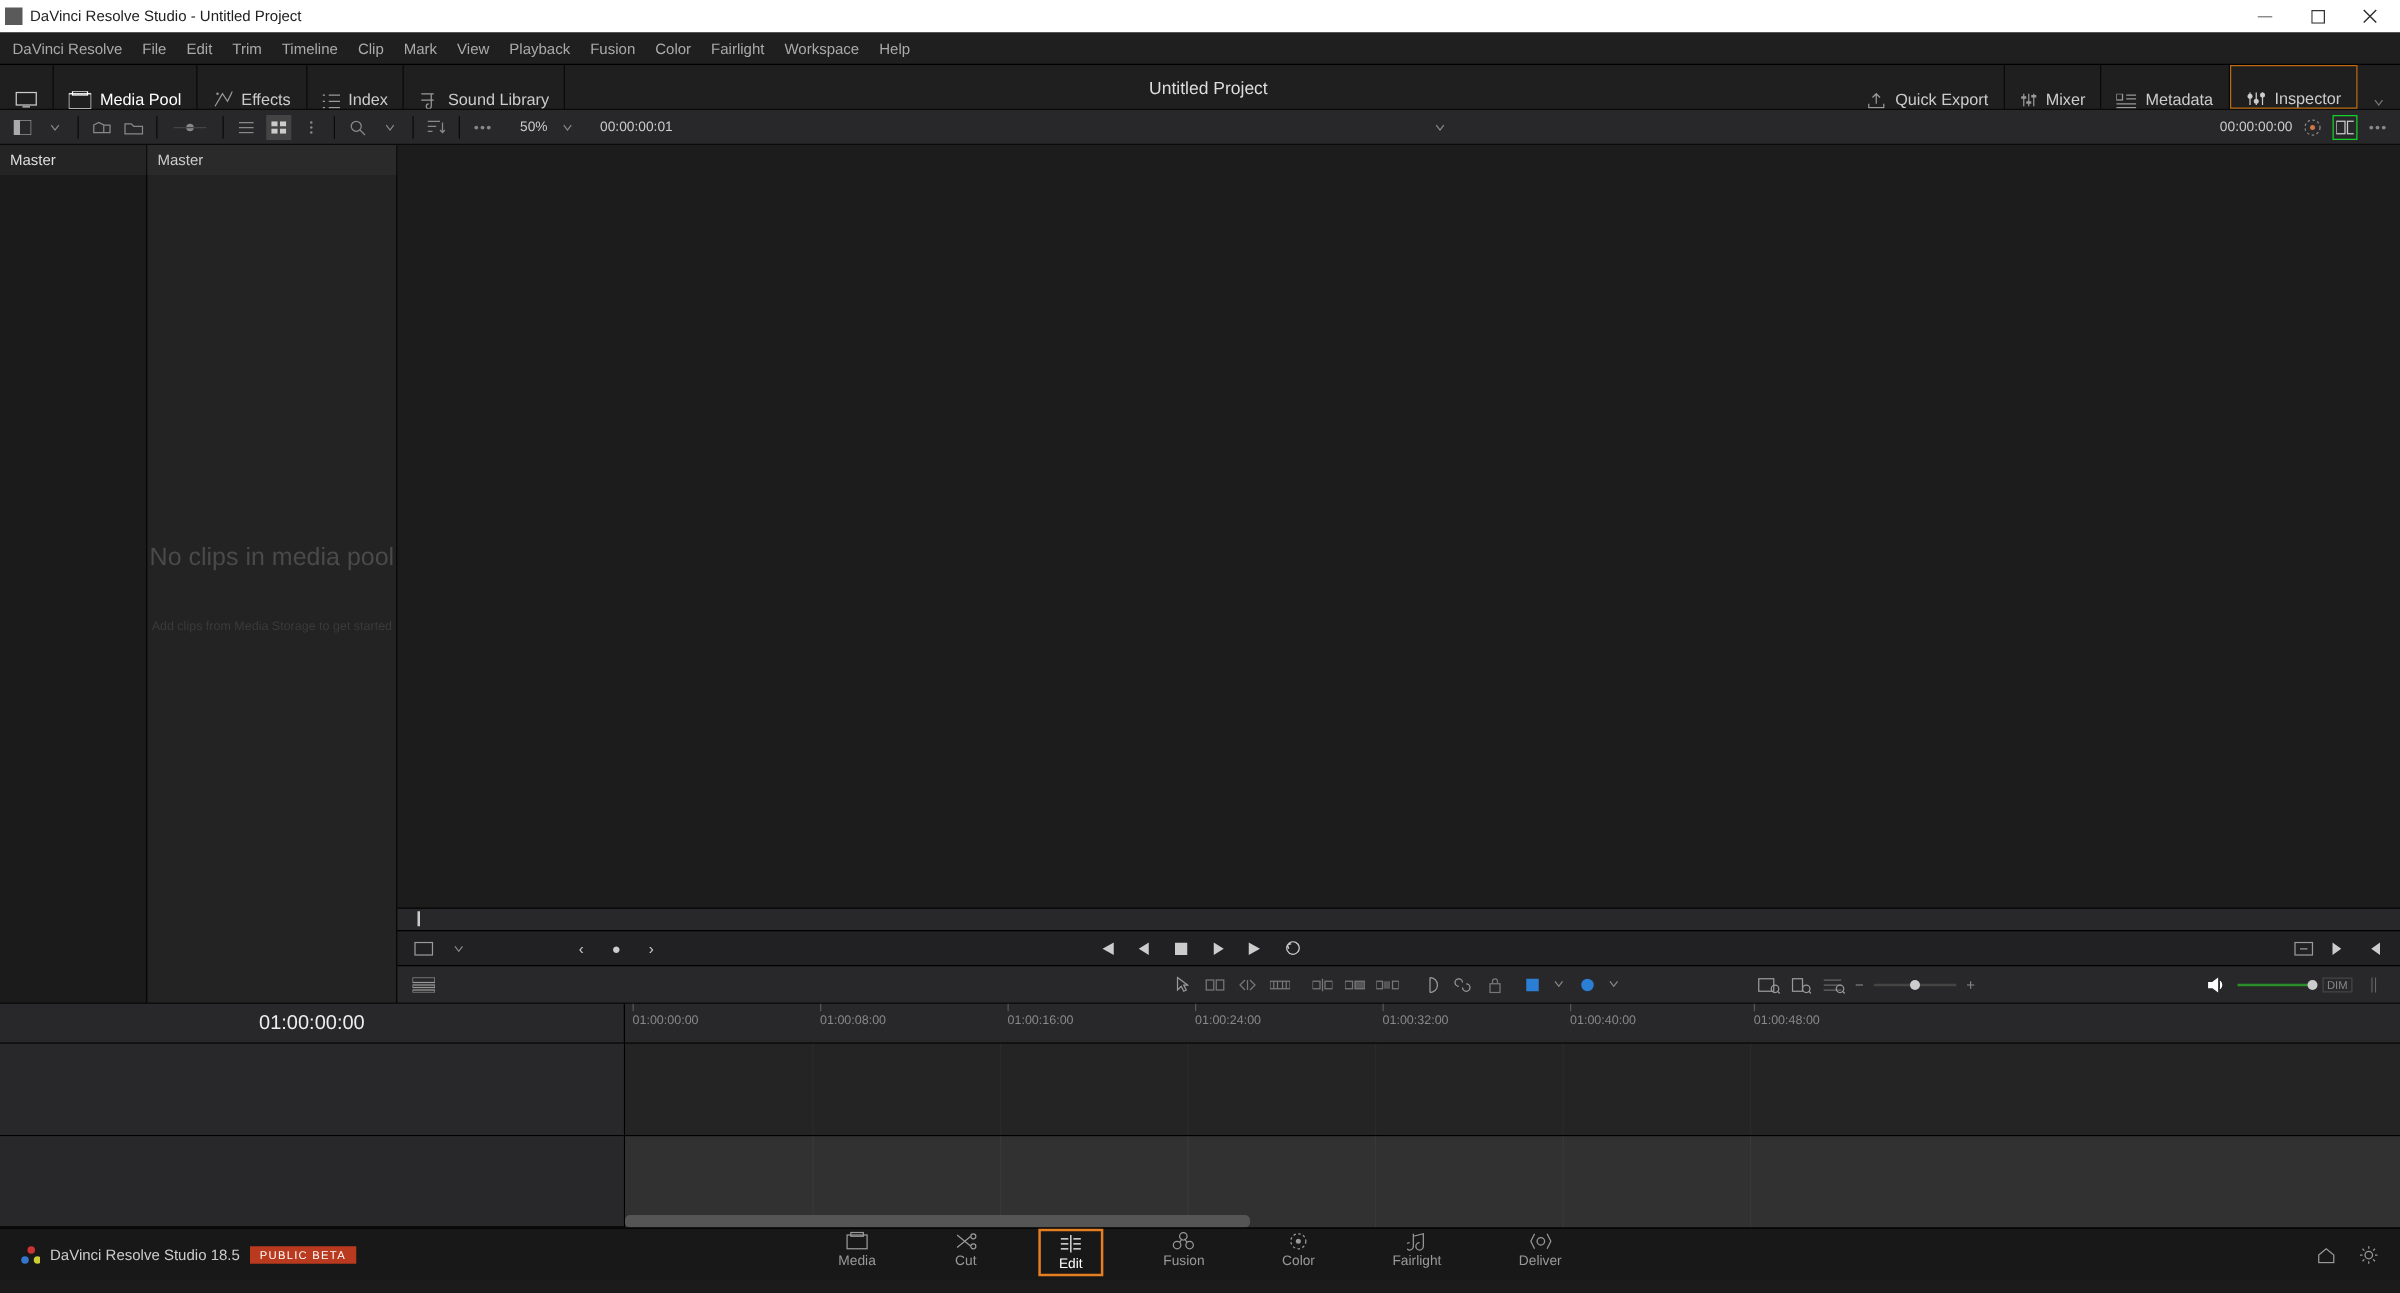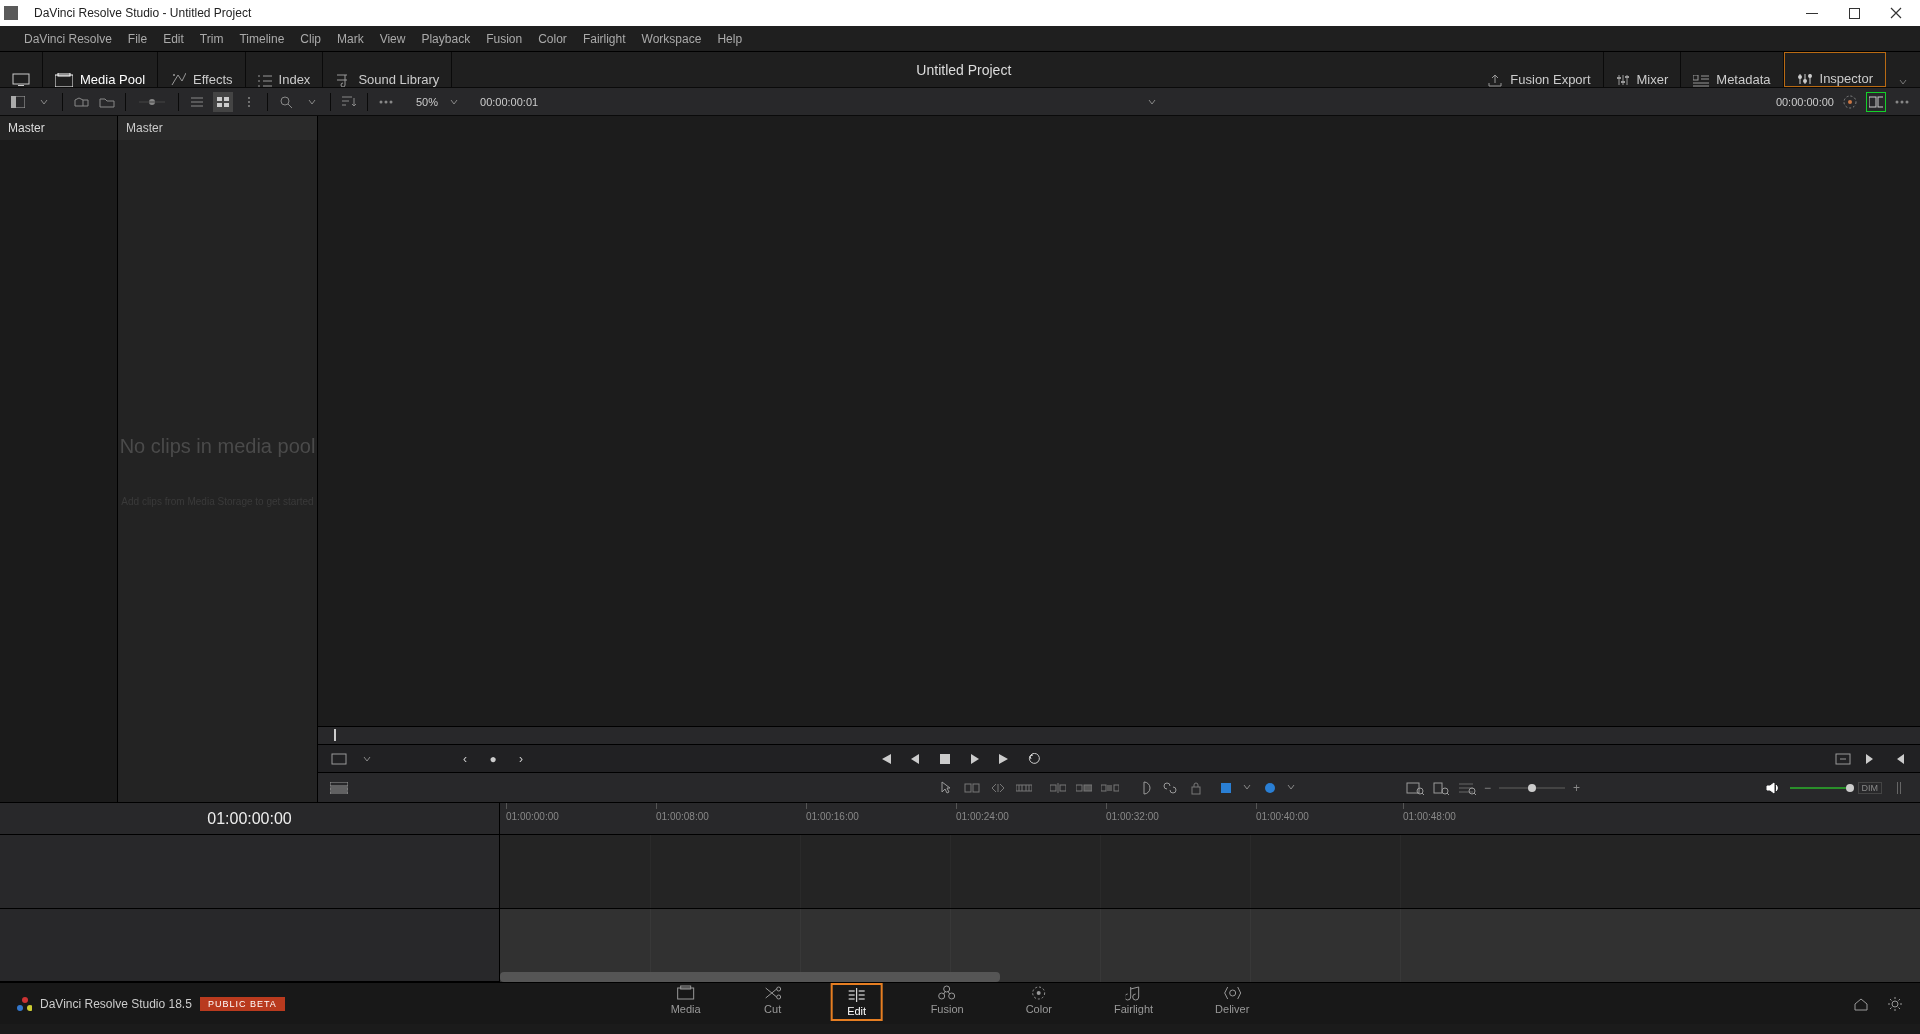--- a/index.html
+++ b/index.html
@@ -1,23 +1,23 @@
 <!DOCTYPE html>
 <html><head>
 <meta charset="utf-8">
 <style>
 * { margin:0; padding:0; box-sizing:border-box; font-family:Arial,sans-serif; user-select:none; }
 body { background:#1b1b1b; color:#888; font-size:12px; width:1920px; height:1034px; overflow:hidden; position:relative; }
 .titlebar { height:26px; background:#ffffff; display:flex; align-items:center; justify-content:space-between; padding:0 4px; }
-.titlebar-left { display:flex; align-items:center; gap:16px; }
+.titlebar-left { display:flex; align-items:center; gap:6px; }
 .titlebar-icon { width:14px; height:14px; background:#5a5a5a; }
 .titlebar-title { color:#222; font-size:12px; }
 .titlebar-btns { display:flex; gap:2px; }
 .win-btn { width:40px; height:24px; display:flex; align-items:center; justify-content:center; color:#555; }
-.menubar { height:26px; background:#1f1f1f; display:flex; align-items:center; padding:0 24px; gap:16px; border-bottom:1px solid #000; }
+.menubar { height:26px; background:#1f1f1f; display:flex; align-items:center; padding:0 10px; gap:16px; border-bottom:1px solid #000; }
 .menubar span { color:#aaa; font-size:12px; cursor:pointer; }
 .uibar { height:36px; background:#1f1f1f; display:flex; align-items:center; border-bottom:1px solid #0a0a0a; }
 .ui-left, .ui-right { display:flex; align-items:center; height:100%; }
 .ui-btn { display:flex; align-items:flex-end; gap:7px; padding:0 12px; height:100%; color:#ccc; font-size:13px; cursor:pointer; border-right:1px solid #0a0a0a; }
 .ui-btn.right-border-none { border-right:none; }
 .ui-btn.active { color:#fff; }
 .ui-center { flex:1; text-align:center; color:#ddd; font-size:14px; font-weight:500; }
 .ui-right { margin-left:auto; }
 .inspector-box { border:1px solid #b96a13; }
 .toolbar { height:28px; background:#28282a; display:flex; align-items:center; padding:0 8px; gap:6px; border-bottom:1px solid #0a0a0a; font-size:11px; color:#ccc; }
@@ -160,21 +160,21 @@
         </svg>
         <span>Sound Library</span>
       </div>
   </div>
   <div class="ui-center">Untitled Project</div>
   <div class="ui-right">
     <div class="ui-btn">
         <svg width="16" height="14">
           <path d="M8 10 V2 M5 5 L8 2 L11 5 M2 10 v3 h12 v-3" fill="none" stroke="#999"></path>
         </svg>
-        <span>Fusion Export</span>
+        <span>Quick Export</span>
       </div>
     <div class="ui-btn">
         <svg width="14" height="14">
           <path d="M3 2 v10 M7 2 v10 M11 2 v10" stroke="#999"></path>
           <rect x="1" y="4" width="4" height="2" fill="#999"></rect>
           <rect x="5" y="8" width="4" height="2" fill="#999"></rect>
           <rect x="9" y="3" width="4" height="2" fill="#999"></rect>
         </svg>
         <span>Mixer</span>
       </div>

